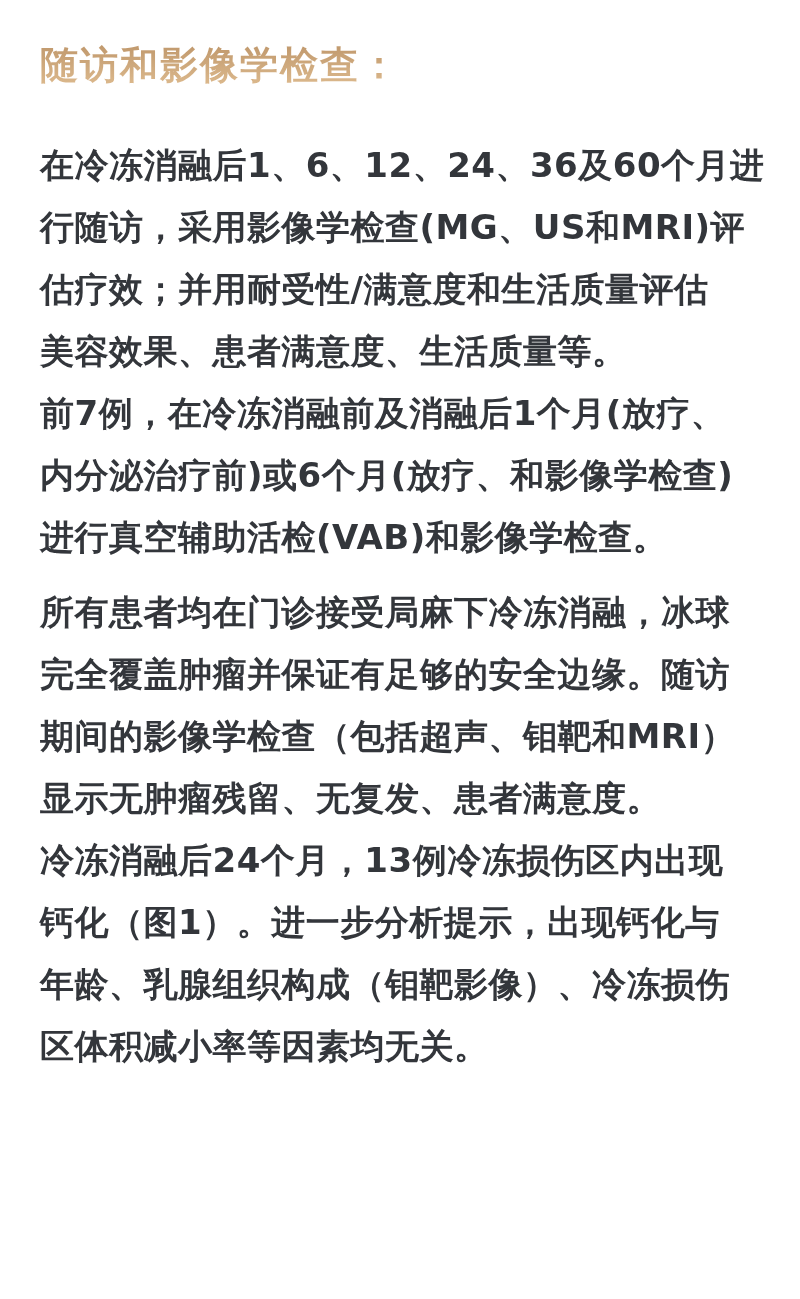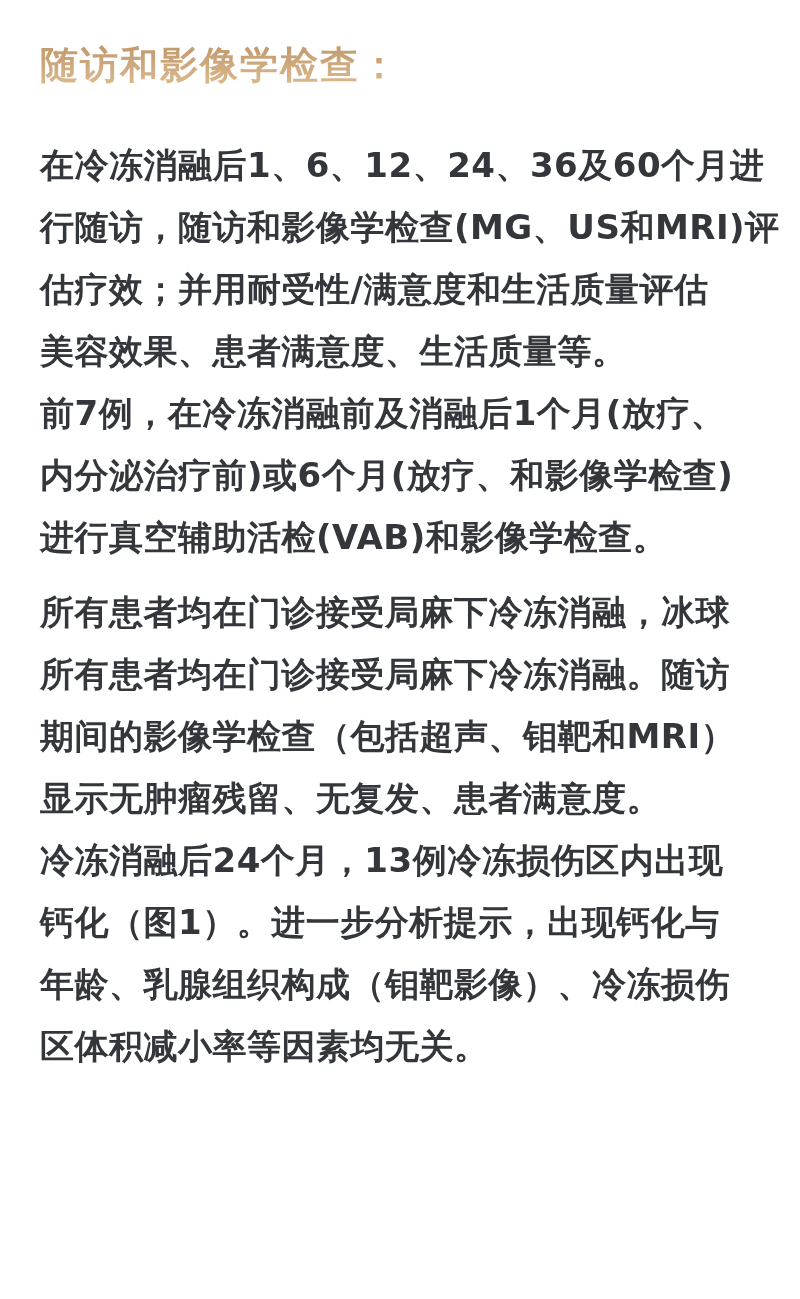--- a/index.html
+++ b/index.html
@@ -68,33 +68,33 @@
 </style>
 </head>
 <body>
 
 <div class="page">
 
   <h1 class="gold-serif">随访和影像学检查：</h1>
 
   <div class="para">
       <div class="line">在冷冻消融后1、6、12、24、36及60个月进</div>
-      <div class="line">行随访，随访和影像学检查(MG、US和MRI)评</div>
+      <div class="line">行随访，采用影像学检查(MG、US和MRI)评</div>
       <div class="line">估疗效；并用耐受性/满意度和生活质量评估</div>
       <div class="line">美容效果、患者满意度、生活质量等。</div>
       <div class="line">前7例，在冷冻消融前及消融后1个月(放疗、</div>
       <div class="line">内分泌治疗前)或6个月(放疗、和影像学检查)</div>
       <div class="line">进行真空辅助活检(VAB)和影像学检查。</div>
     </div>
 
 
 
   <div class="para para-postop">
       <div class="line">所有患者均在门诊接受局麻下冷冻消融，冰球</div>
-      <div class="line">所有患者均在门诊接受局麻下冷冻消融。随访</div>
+      <div class="line">完全覆盖肿瘤并保证有足够的安全边缘。随访</div>
       <div class="line">期间的影像学检查（包括超声、钼靶和MRI）</div>
       <div class="line">显示无肿瘤残留、无复发、患者满意度。</div>
       <div class="line">冷冻消融后24个月，13例冷冻损伤区内出现</div>
       <div class="line">钙化（图1）。进一步分析提示，出现钙化与</div>
       <div class="line">年龄、乳腺组织构成（钼靶影像）、冷冻损伤</div>
       <div class="line">区体积减小率等因素均无关。</div>
     </div>
 
 </div>
 

